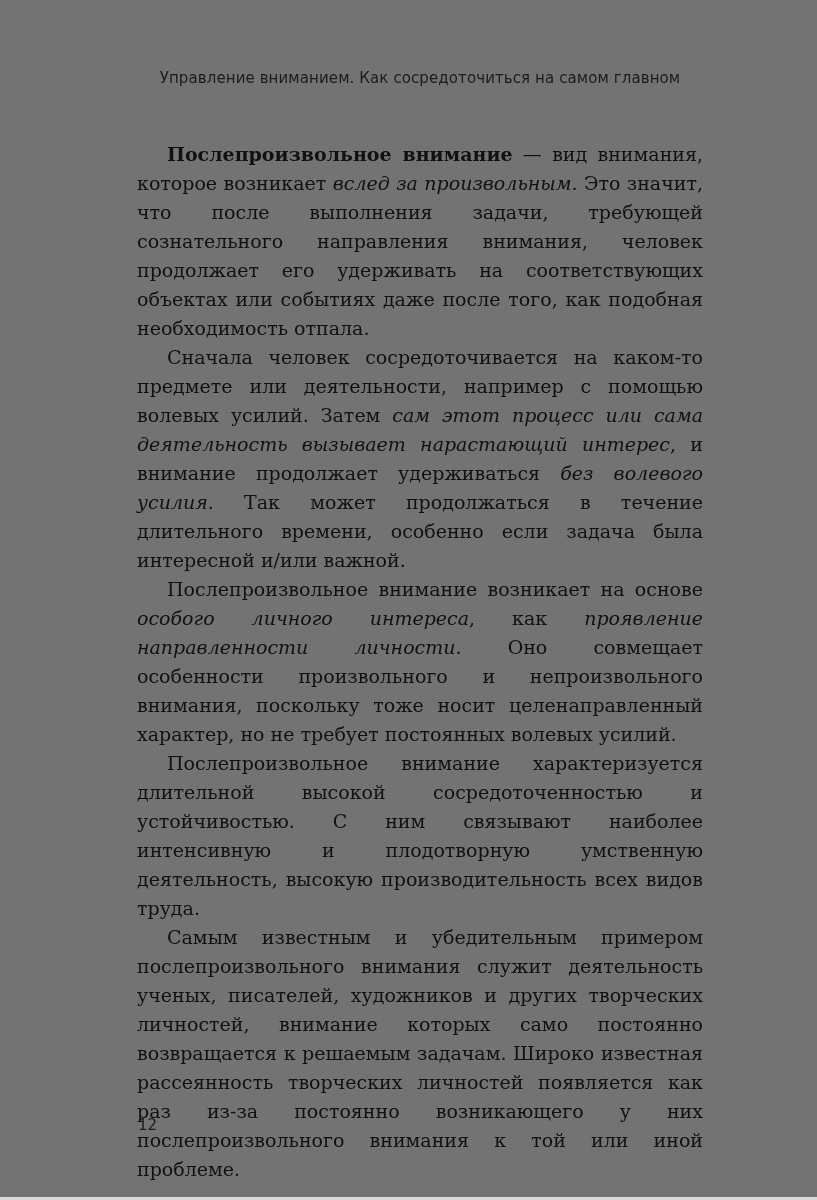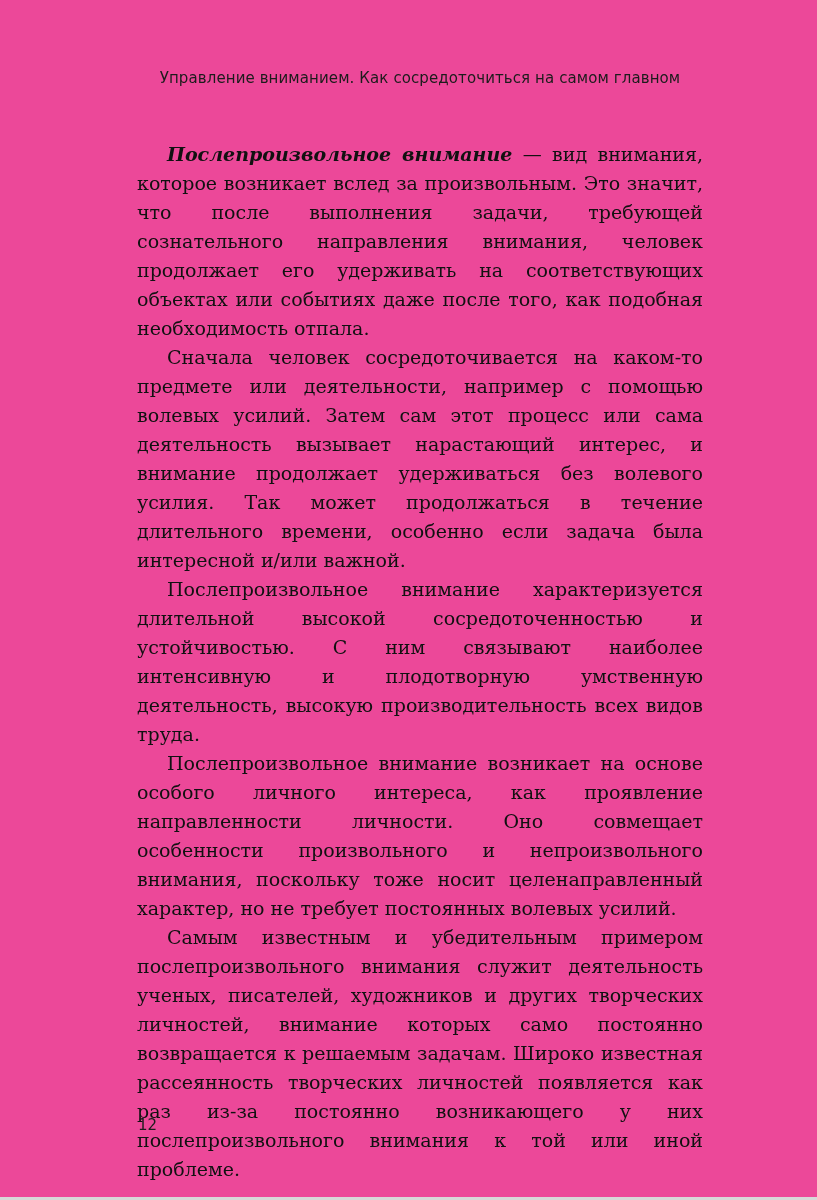--- a/index.html
+++ b/index.html
@@ -10,21 +10,21 @@
   body {
     width: 817px;
     height: 1200px;
     position: relative;
     overflow: hidden;
     font-family: "DejaVu Serif", serif;
   }
   .page {
     position: absolute;
     inset: 0;
-    background: #ec4899;
+    background: #737373;
   }
   .running-head {
     position: absolute;
     top: 68px;
     left: 137px;
     width: 566px;
     text-align: center;
     font-family: "DejaVu Sans", "Liberation Sans", sans-serif;
     font-size: 15px;
     line-height: 20px;
@@ -44,23 +44,23 @@
   }
   .body-text p {
     margin: 0;
     padding: 0;
   }
   .body-text p.indent {
     text-indent: 30px;
   }
   .bi {
     font-weight: bold;
-    font-style: italic;
   }
   .i {
+    font-style: italic;
   }
   .page-number {
     position: absolute;
     top: 1116px;
     left: 138px;
     font-family: "DejaVu Sans", "Liberation Sans", sans-serif;
     font-size: 15px;
     color: #1c1c1c;
   }
   .bottom-edge {
@@ -74,21 +74,21 @@
 </style>
 </head>
 <body>
 
 <div class="page">
   <div class="running-head">Управление вниманием. Как сосредоточиться на самом главном</div>
 
   <div class="body-text">
       <p class="indent"><span class="bi">Послепроизвольное внимание</span><span> — вид внимания, которое возникает </span><span class="i">вслед за произвольным</span><span>. Это значит, что после выполнения задачи, требующей сознательного направления внимания, человек продолжает его удерживать на соответствующих объектах или событиях даже после того, как подобная необходимость отпала.</span></p>
       <p class="indent"><span>Сначала человек сосредоточивается на каком-то предмете или деятельности, например с помощью волевых усилий. Затем </span><span class="i">сам этот процесс или сама деятельность вызывает нарастающий интерес</span><span>, и внимание продолжает удерживаться </span><span class="i">без волевого усилия</span><span>. Так может продолжаться в течение длительного времени, особенно если задача была интересной и/или важной.</span></p>
+      <p class="indent"><span>Послепроизвольное внимание возникает на основе </span><span class="i">особого личного интереса</span><span>, как </span><span class="i">проявление направленности личности</span><span>. Оно совмещает особенности произвольного и непроизвольного внимания, поскольку тоже носит целенаправленный характер, но не требует постоянных волевых усилий.</span></p>
       <p class="indent"><span>Послепроизвольное внимание характеризуется длительной высокой сосредоточенностью и устойчивостью. С ним связывают наиболее интенсивную и плодотворную умственную деятельность, высокую производительность всех видов труда.</span></p>
-      <p class="indent"><span>Послепроизвольное внимание возникает на основе </span><span class="i">особого личного интереса</span><span>, как </span><span class="i">проявление направленности личности</span><span>. Оно совмещает особенности произвольного и непроизвольного внимания, поскольку тоже носит целенаправленный характер, но не требует постоянных волевых усилий.</span></p>
       <p class="indent"><span>Самым известным и убедительным примером послепроизвольного внимания служит деятельность ученых, писателей, художников и других творческих личностей, внимание которых само постоянно возвращается к решаемым задачам. Широко известная рассеянность творческих личностей появляется как раз из-за постоянно возникающего у них послепроизвольного внимания к той или иной проблеме.</span></p>
     </div>
 
   <div class="page-number">12</div>
 
   <div class="bottom-edge"></div>
 </div>
 
 </body></html>

